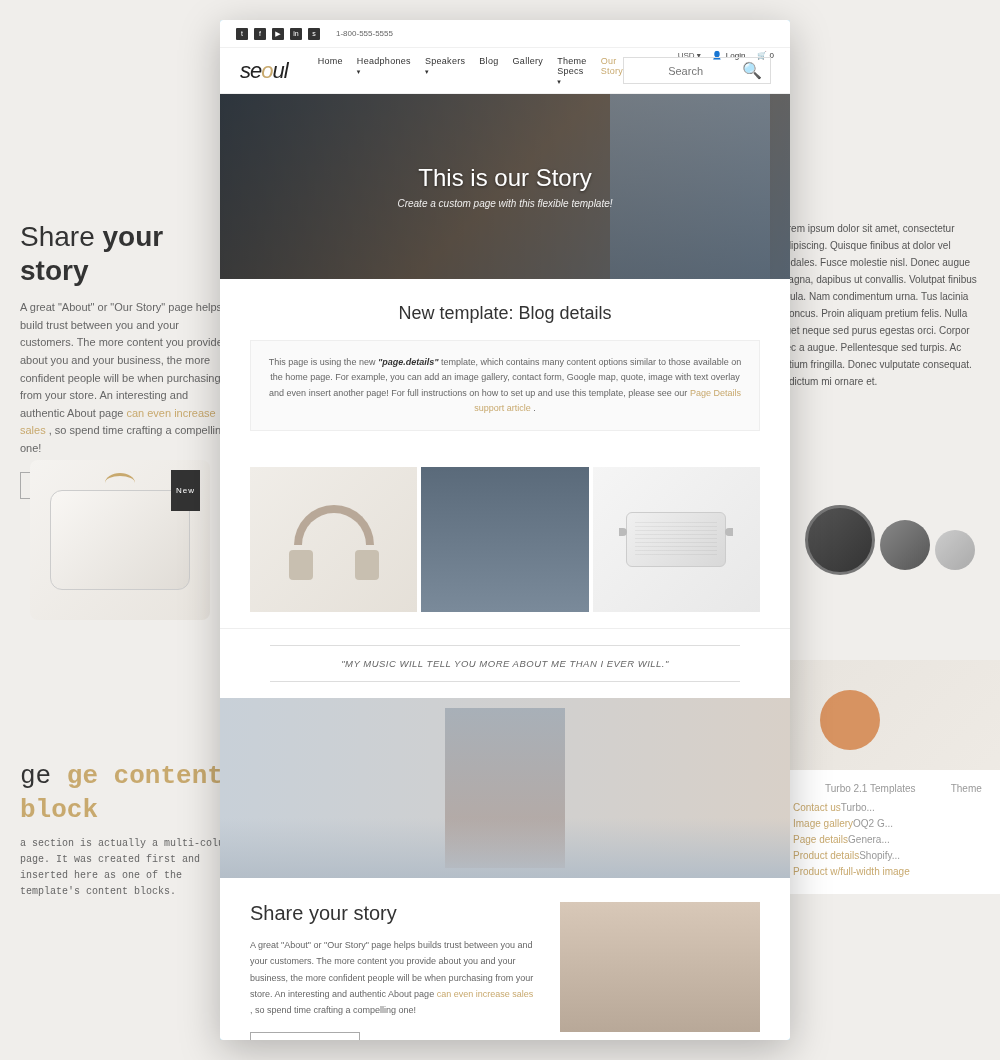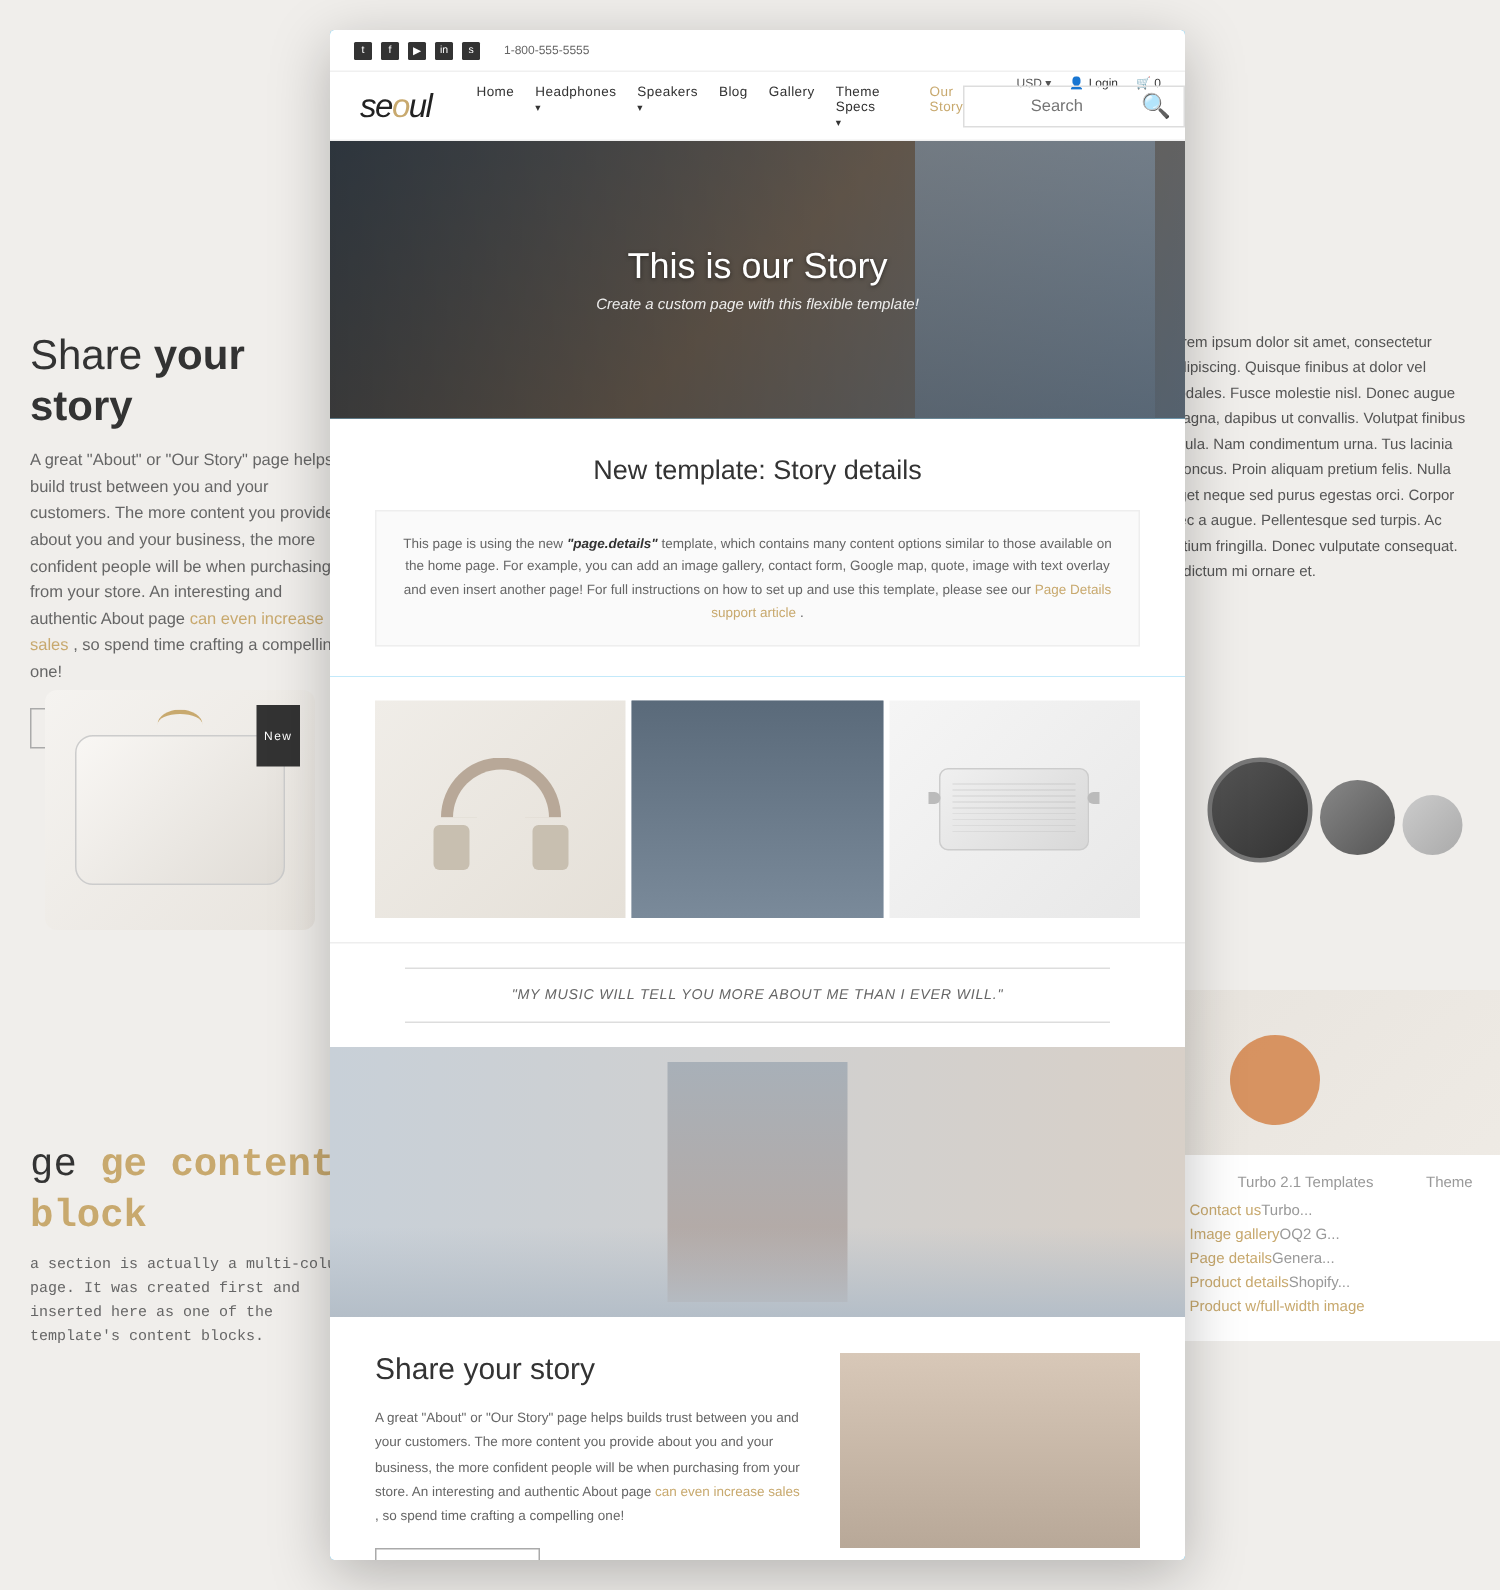--- a/index.html
+++ b/index.html
@@ -215,21 +215,21 @@
       line-height: 1.6;
     }
 
     
     .browser-window {
       position: absolute;
       top: 20px;
       left: 220px;
       width: 570px;
       height: 1020px;
-      background: #0ea5e9;
+      background: #7dd3fc;
       box-shadow: 0 10px 40px rgba(0,0,0,0.25);
       border-radius: 3px;
       overflow: hidden;
     }
 
     
     .store-top-bar {
       background: white;
       height: 28px;
       display: flex;
@@ -314,21 +314,21 @@
       flex: 1;
     }
 
     .nav-link {
       font-size: 9px;
       color: #333;
       text-decoration: none;
       letter-spacing: 0.3px;
     }
 
-    .nav-link.active { color: #c8a96e; margin-left: 19px; }
+    .nav-link.active { color: #c8a96e; }
 
     .nav-link.has-dropdown::after {
       content: ' ▾';
       font-size: 7px;
     }
 
     .search-box {
       display: flex;
       align-items: center;
       border: 1px solid #ddd;
@@ -789,21 +789,21 @@
 
   <div class="hero-section">
     <div class="hero-bg-figure"></div>
     <div class="hero-content">
       <div class="hero-title">This is our Story</div>
       <div class="hero-subtitle">Create a custom page with this flexible template!</div>
     </div>
   </div>
 
   <div class="page-details-section">
-    <div class="page-details-title">New template: Story details</div>
+    <div class="page-details-title">New template: Blog details</div>
     <div class="page-details-text">
       <span>This page is using the new</span>
       <em>"page.details"</em>
       <span>template, which contains many content options similar to those available on the home page. For example, you can add an image gallery, contact form, Google map, quote, image with text overlay and even insert another page! For full instructions on how to set up and use this template, please see our</span>
       <a>Page Details support article</a>
       <span>.</span>
     </div>
   </div>
 
   <div class="product-gallery">

